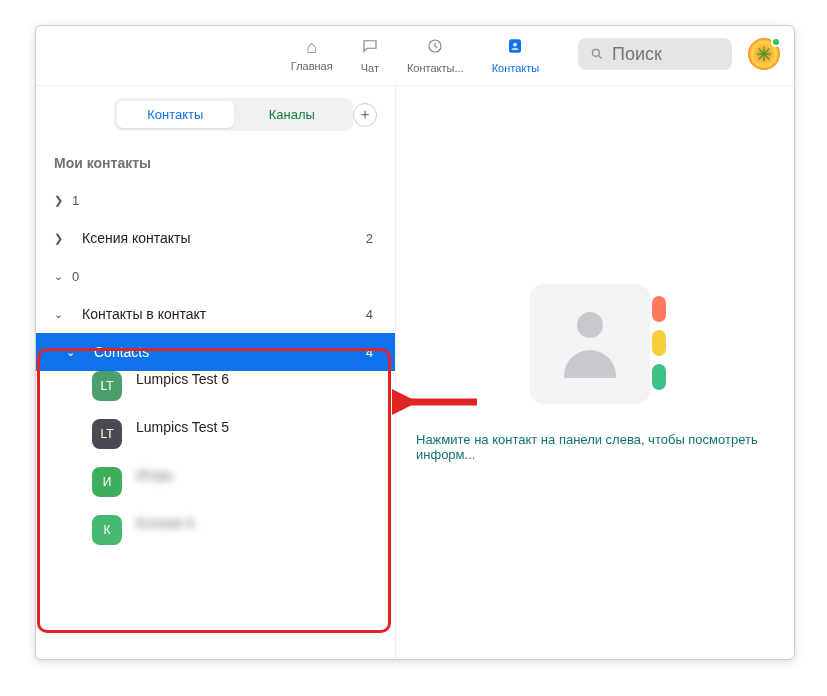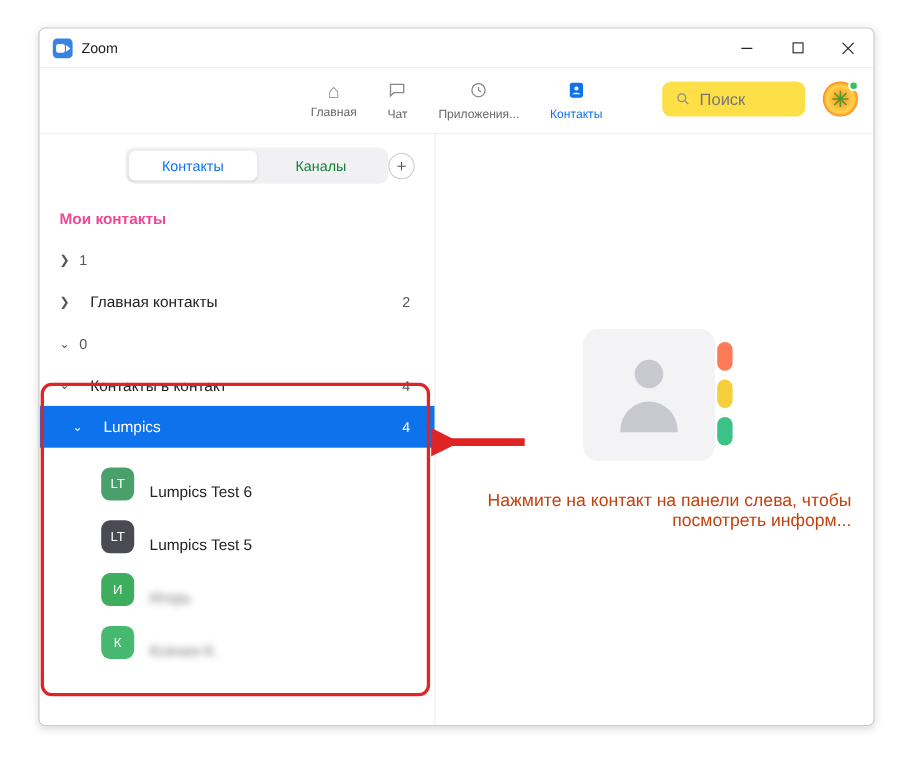--- a/index.html
+++ b/index.html
@@ -34,22 +34,22 @@
     height: 60px; display: flex; align-items: center; padding: 0 14px;
     border-bottom: 1px solid #eee; position: relative;
   }
   .tabs { display: flex; gap: 28px; margin: 0 auto; }
   .tab { display: flex; flex-direction: column; align-items: center; gap: 2px; font-size: 11px; color: #666; cursor: pointer; padding: 4px 0; }
   .tab.active { color: #0e72ed; }
   .tab-icon { font-size: 18px; color: #888; }
   .tab.active .tab-icon { color: #0e72ed; }
   .search {
     position: absolute; right: 62px; top: 12px;
-    background: #fde047; border-radius: 8px; height: 32px; width: 130px;
-    display: flex; align-items: center; padding: 0 12px; color: #777; font-size: 15px;
+    background: #e5e5e5; border-radius: 8px; height: 32px; width: 154px;
+    display: flex; align-items: center; padding: 0 12px; color: #777; font-size: 18px;
   }
   .search svg { margin-right: 8px; }
   .avatar-orange {
     position: absolute; right: 14px; top: 12px;
     width: 32px; height: 32px; border-radius: 50%;
     background: radial-gradient(circle at 50% 50%, #ff8c1a 0%, #ffd24d 55%, #ff8c1a 70%);
     display: flex; align-items: center; justify-content: center;
   }
   .avatar-dot { position: absolute; top: -1px; right: -1px; width: 10px; height: 10px; border-radius: 50%; background: #31c458; border: 2px solid #fff; }
   .body { display: flex; flex: 1; overflow: hidden; }
@@ -57,86 +57,64 @@
   .seg-row { display: flex; align-items: center; padding: 0 18px 10px 18px; }
   .segmented {
     display: flex; background: #f1f1f4; border-radius: 8px; padding: 3px; flex: 1; max-width: 260px; margin: 0 auto 0 60px;
   }
   .seg { flex: 1; text-align: center; font-size: 13px; padding: 6px 0; border-radius: 6px; color: #15803d; cursor: pointer; }
   .seg.active { background: #fff; color: #0e72ed; box-shadow: 0 1px 2px rgba(0,0,0,0.1); }
   .plus-btn {
     margin-left: auto; width: 24px; height: 24px; border: 1px solid #ccc; border-radius: 50%;
     display: flex; align-items: center; justify-content: center; color: #555; cursor: pointer; font-size: 15px;
   }
-  .section-header { font-weight: 700; font-size: 14px; padding: 14px 18px 10px 18px; color: #ec4899; }
+  .section-header { font-weight: 700; font-size: 14px; padding: 14px 18px 10px 18px; color: #737373; }
   .group-row {
     display: flex; align-items: center; height: 38px; padding: 0 22px 0 18px;
     font-size: 14px; color: #222; cursor: pointer;
   }
   .group-row .chev { width: 18px; color: #555; font-size: 11px; }
   .group-row .label { flex: 1; margin-left: 10px; }
   .group-row .count { color: #555; font-size: 13px; }
   .group-row.selected { background: #0e72ed; color: #fff; }
   .group-row.selected .chev, .group-row.selected .count { color: #fff; }
   .group-row.indent { padding-left: 30px; }
   .contact-row {
-    display: flex; align-items: flex-end; height: 48px; padding: 0 22px 0 56px;
+    display: flex; align-items: flex-start; height: 48px; padding: 0 22px 0 56px;
     font-size: 14px; color: #222; cursor: pointer;
   }
   .avatar-sq {
     width: 30px; height: 30px; border-radius: 8px; display: flex; align-items: center; justify-content: center;
     font-size: 12px; color: #fff; margin-right: 14px; flex-shrink: 0;
   }
   .blur { color: transparent; text-shadow: 0 0 7px rgba(0,0,0,0.55); }
   .main { flex: 1; display: flex; flex-direction: column; align-items: center; justify-content: center; padding: 20px; }
   .placeholder-fig { position: relative; width: 130px; height: 120px; margin-bottom: 28px; }
   .tab1,.tab2,.tab3 { position: absolute; width: 14px; height: 26px; border-radius: 7px; right: -6px; }
   .tab1 { background: #ff7a59; top: 12px; }
   .tab2 { background: #f7cf3c; top: 46px; }
   .tab3 { background: #3cc285; top: 80px; }
   .card {
     position: absolute; left: 0; top: 0; width: 120px; height: 120px;
     background: #f3f3f6; border-radius: 14px; display: flex; align-items: center; justify-content: center;
   }
   .person-head { width: 26px; height: 26px; background: #c8c8cf; border-radius: 50%; position: absolute; top: 28px; }
   .person-body { width: 52px; height: 28px; background: #c8c8cf; border-radius: 26px 26px 0 0; position: absolute; bottom: 26px; }
-  .placeholder-text { font-size: 16px; color: #c2410c; text-align: right; }
+  .placeholder-text { font-size: 13px; color: #0f766e; text-align: left; }
   .highlight-box {
     position: absolute; left: 37px; top: 348px; width: 354px; height: 285px;
     border: 3px solid #e02424; border-radius: 10px; pointer-events: none;
   }
   .arrow { position: absolute; left: 392px; top: 386px; pointer-events: none; }
 </style>
 </head>
 <body>
 
 <div class="window">
 
-  <div class="titlebar">
-    <div class="titlebar-icon"></div>
-    <div class="title">Zoom</div>
-    <div class="win-controls">
-      <div class="win-btn">
-        <svg width="12" height="12">
-            <line x1="1" y1="6" x2="11" y2="6" stroke-width="1"></line>
-          </svg>
-      </div>
-      <div class="win-btn">
-        <svg width="11" height="11">
-            <rect x="1" y="1" width="9" height="9" fill="none" stroke-width="1"></rect>
-          </svg>
-      </div>
-      <div class="win-btn">
-        <svg width="12" height="12">
-            <line x1="1" y1="1" x2="11" y2="11" stroke-width="1"></line>
-            <line x1="11" y1="1" x2="1" y2="11" stroke-width="1"></line>
-          </svg>
-      </div>
-    </div>
-  </div>
 
   <div class="topnav">
     <div class="tabs">
       <div class="tab">
         <span class="tab-icon">⌂</span>
         <span>Главная</span>
       </div>
       <div class="tab">
         <span class="tab-icon">
           <svg width="18" height="18" viewBox="0 0 24 24" fill="none" stroke="#888" stroke-width="1.6">
@@ -145,21 +123,21 @@
         </span>
         <span>Чат</span>
       </div>
       <div class="tab">
         <span class="tab-icon">
           <svg width="18" height="18" viewBox="0 0 24 24" fill="none" stroke="#888" stroke-width="1.6">
               <circle cx="12" cy="12" r="8"></circle>
               <path d="M12 8v4l3 2"></path>
             </svg>
         </span>
-        <span>Приложения...</span>
+        <span>Контакты...</span>
       </div>
       <div class="tab active">
         <span class="tab-icon">
           <svg width="18" height="18" viewBox="0 0 24 24" fill="#0e72ed">
               <rect x="4" y="3" width="16" height="18" rx="3"></rect>
               <circle cx="12" cy="10" r="2.5" fill="#fff"></circle>
               <path d="M7 17c1-2.5 9-2.5 10 0" fill="#fff"></path>
             </svg>
         </span>
         <span>Контакты</span>
@@ -193,35 +171,35 @@
       </div>
 
       <div class="section-header">Мои контакты</div>
 
       <div class="group-row">
         <span class="chev">❯</span>
         <span class="count">1</span>
       </div>
       <div class="group-row">
         <span class="chev">❯</span>
-        <span class="label">Главная контакты</span>
+        <span class="label">Ксения контакты</span>
         <span class="count">2</span>
       </div>
       <div class="group-row">
         <span class="chev">⌄</span>
         <span class="count">0</span>
       </div>
       <div class="group-row">
         <span class="chev">⌄</span>
         <span class="label">Контакты в контакт</span>
         <span class="count">4</span>
       </div>
       <div class="group-row indent selected">
         <span class="chev">⌄</span>
-        <span class="label">Lumpics</span>
+        <span class="label">Contacts</span>
         <span class="count">4</span>
       </div>
 
       <div id="contact-list">
           <div class="contact-row">
             <div class="avatar-sq" style="background: rgb(74, 160, 106);">LT</div>
             <span>Lumpics Test 6</span>
           </div>
           <div class="contact-row">
             <div class="avatar-sq" style="background: rgb(74, 74, 82);">LT</div>

